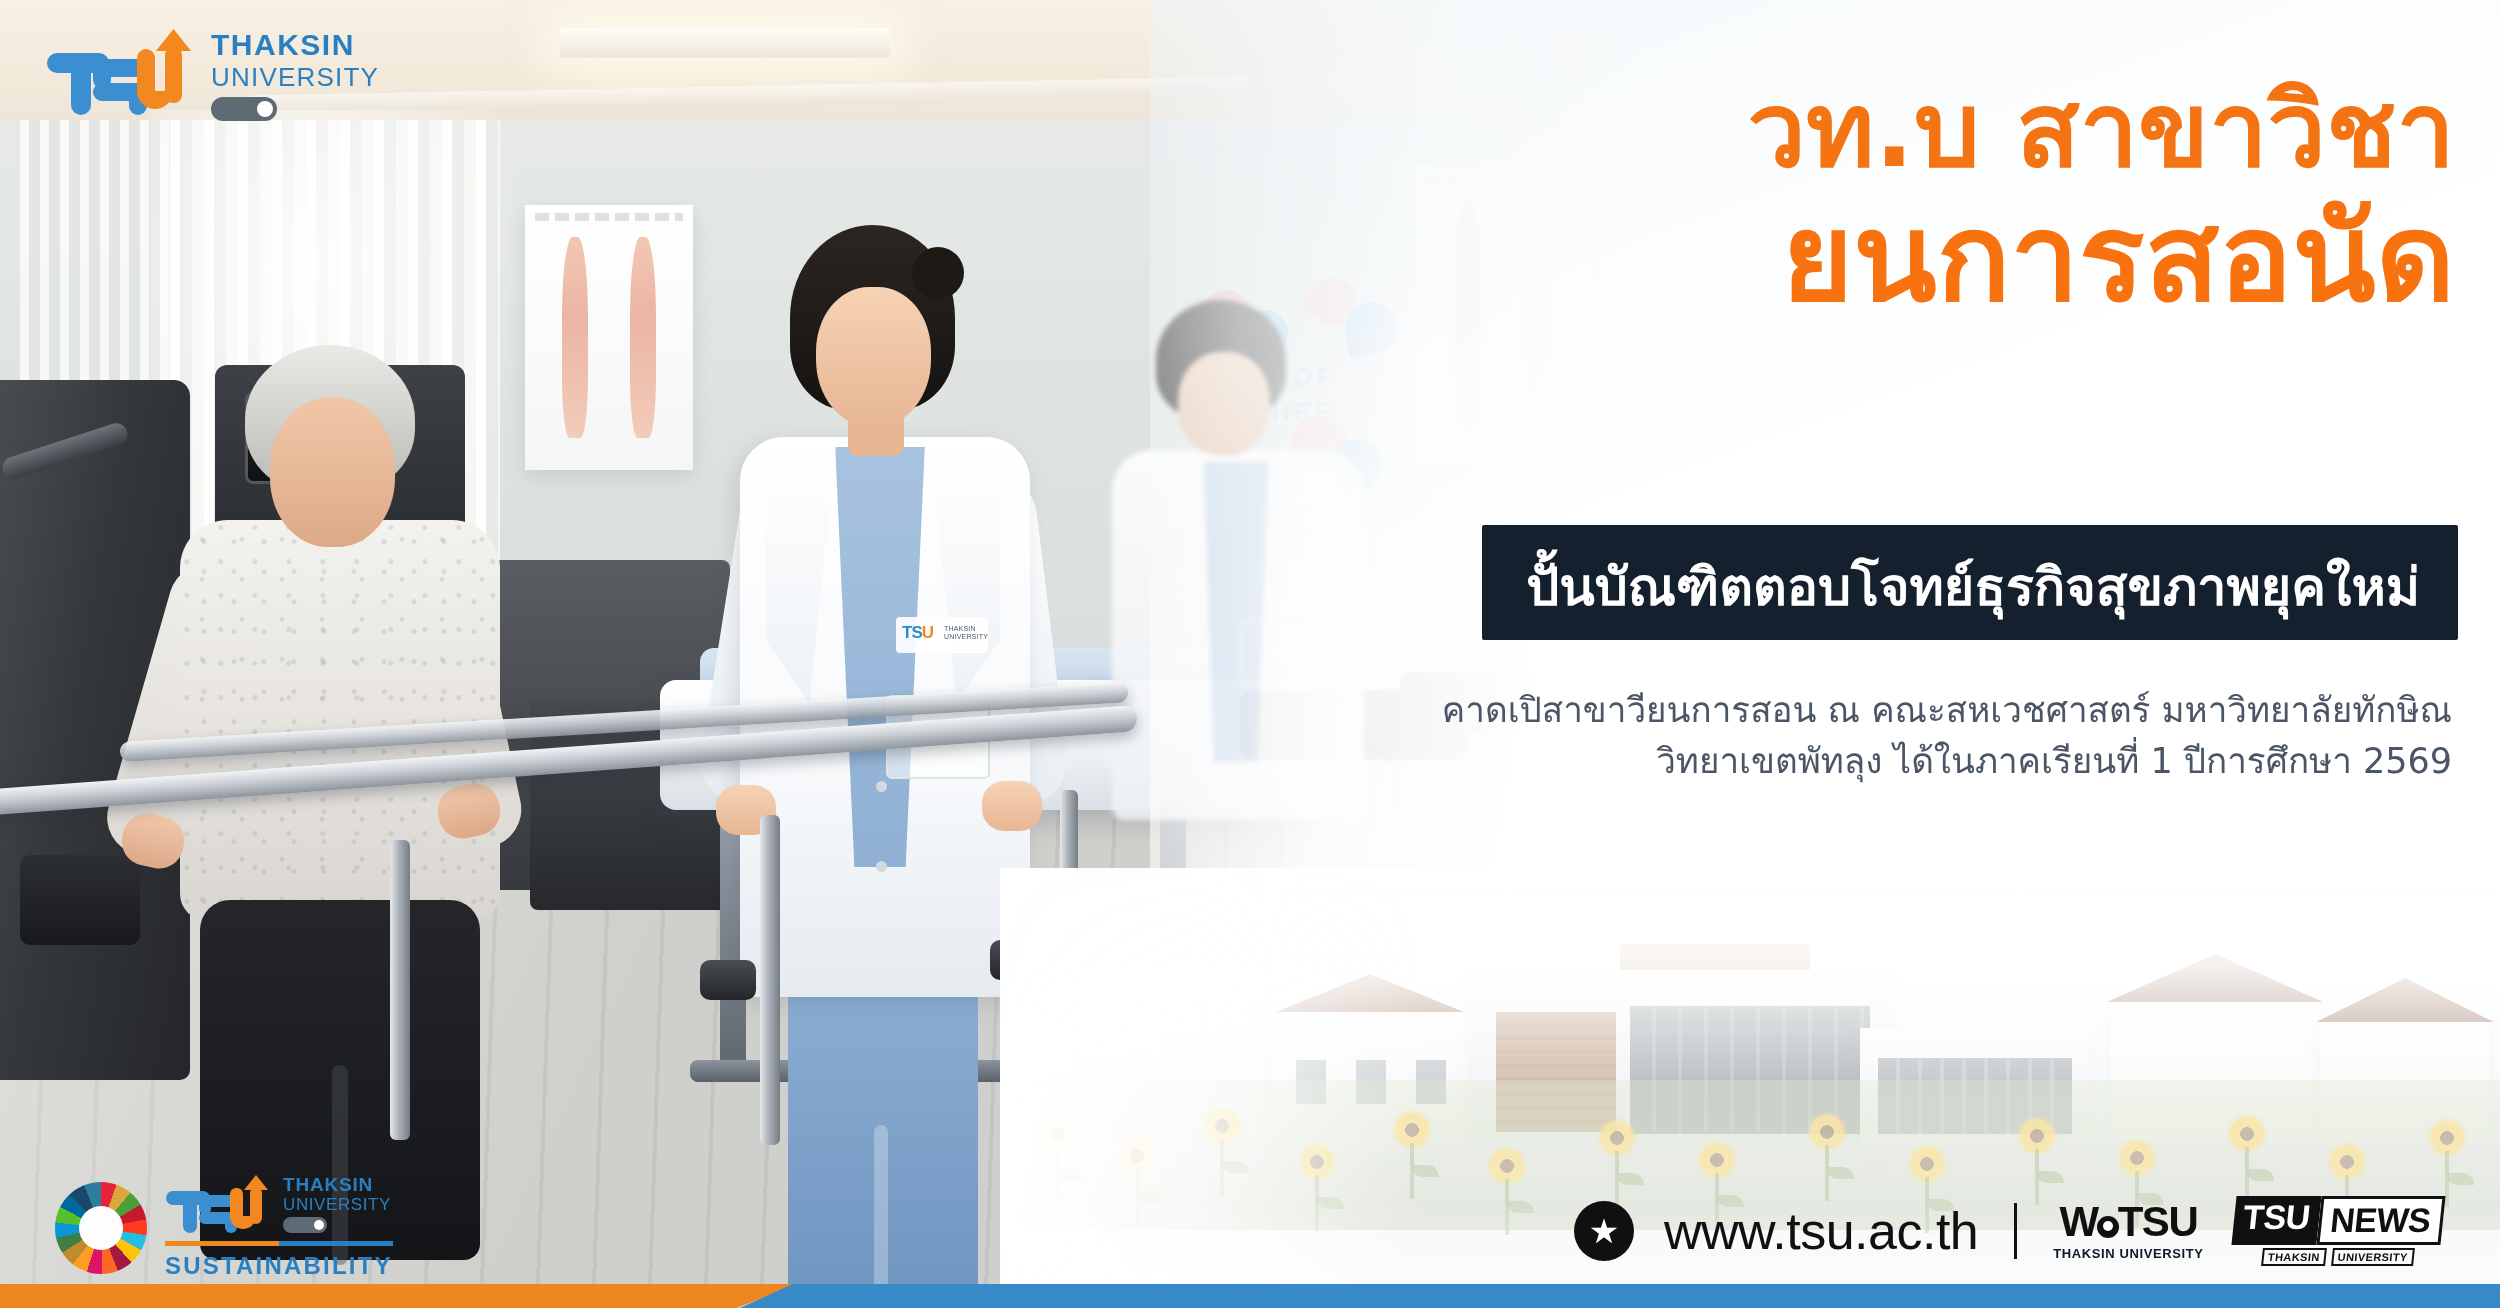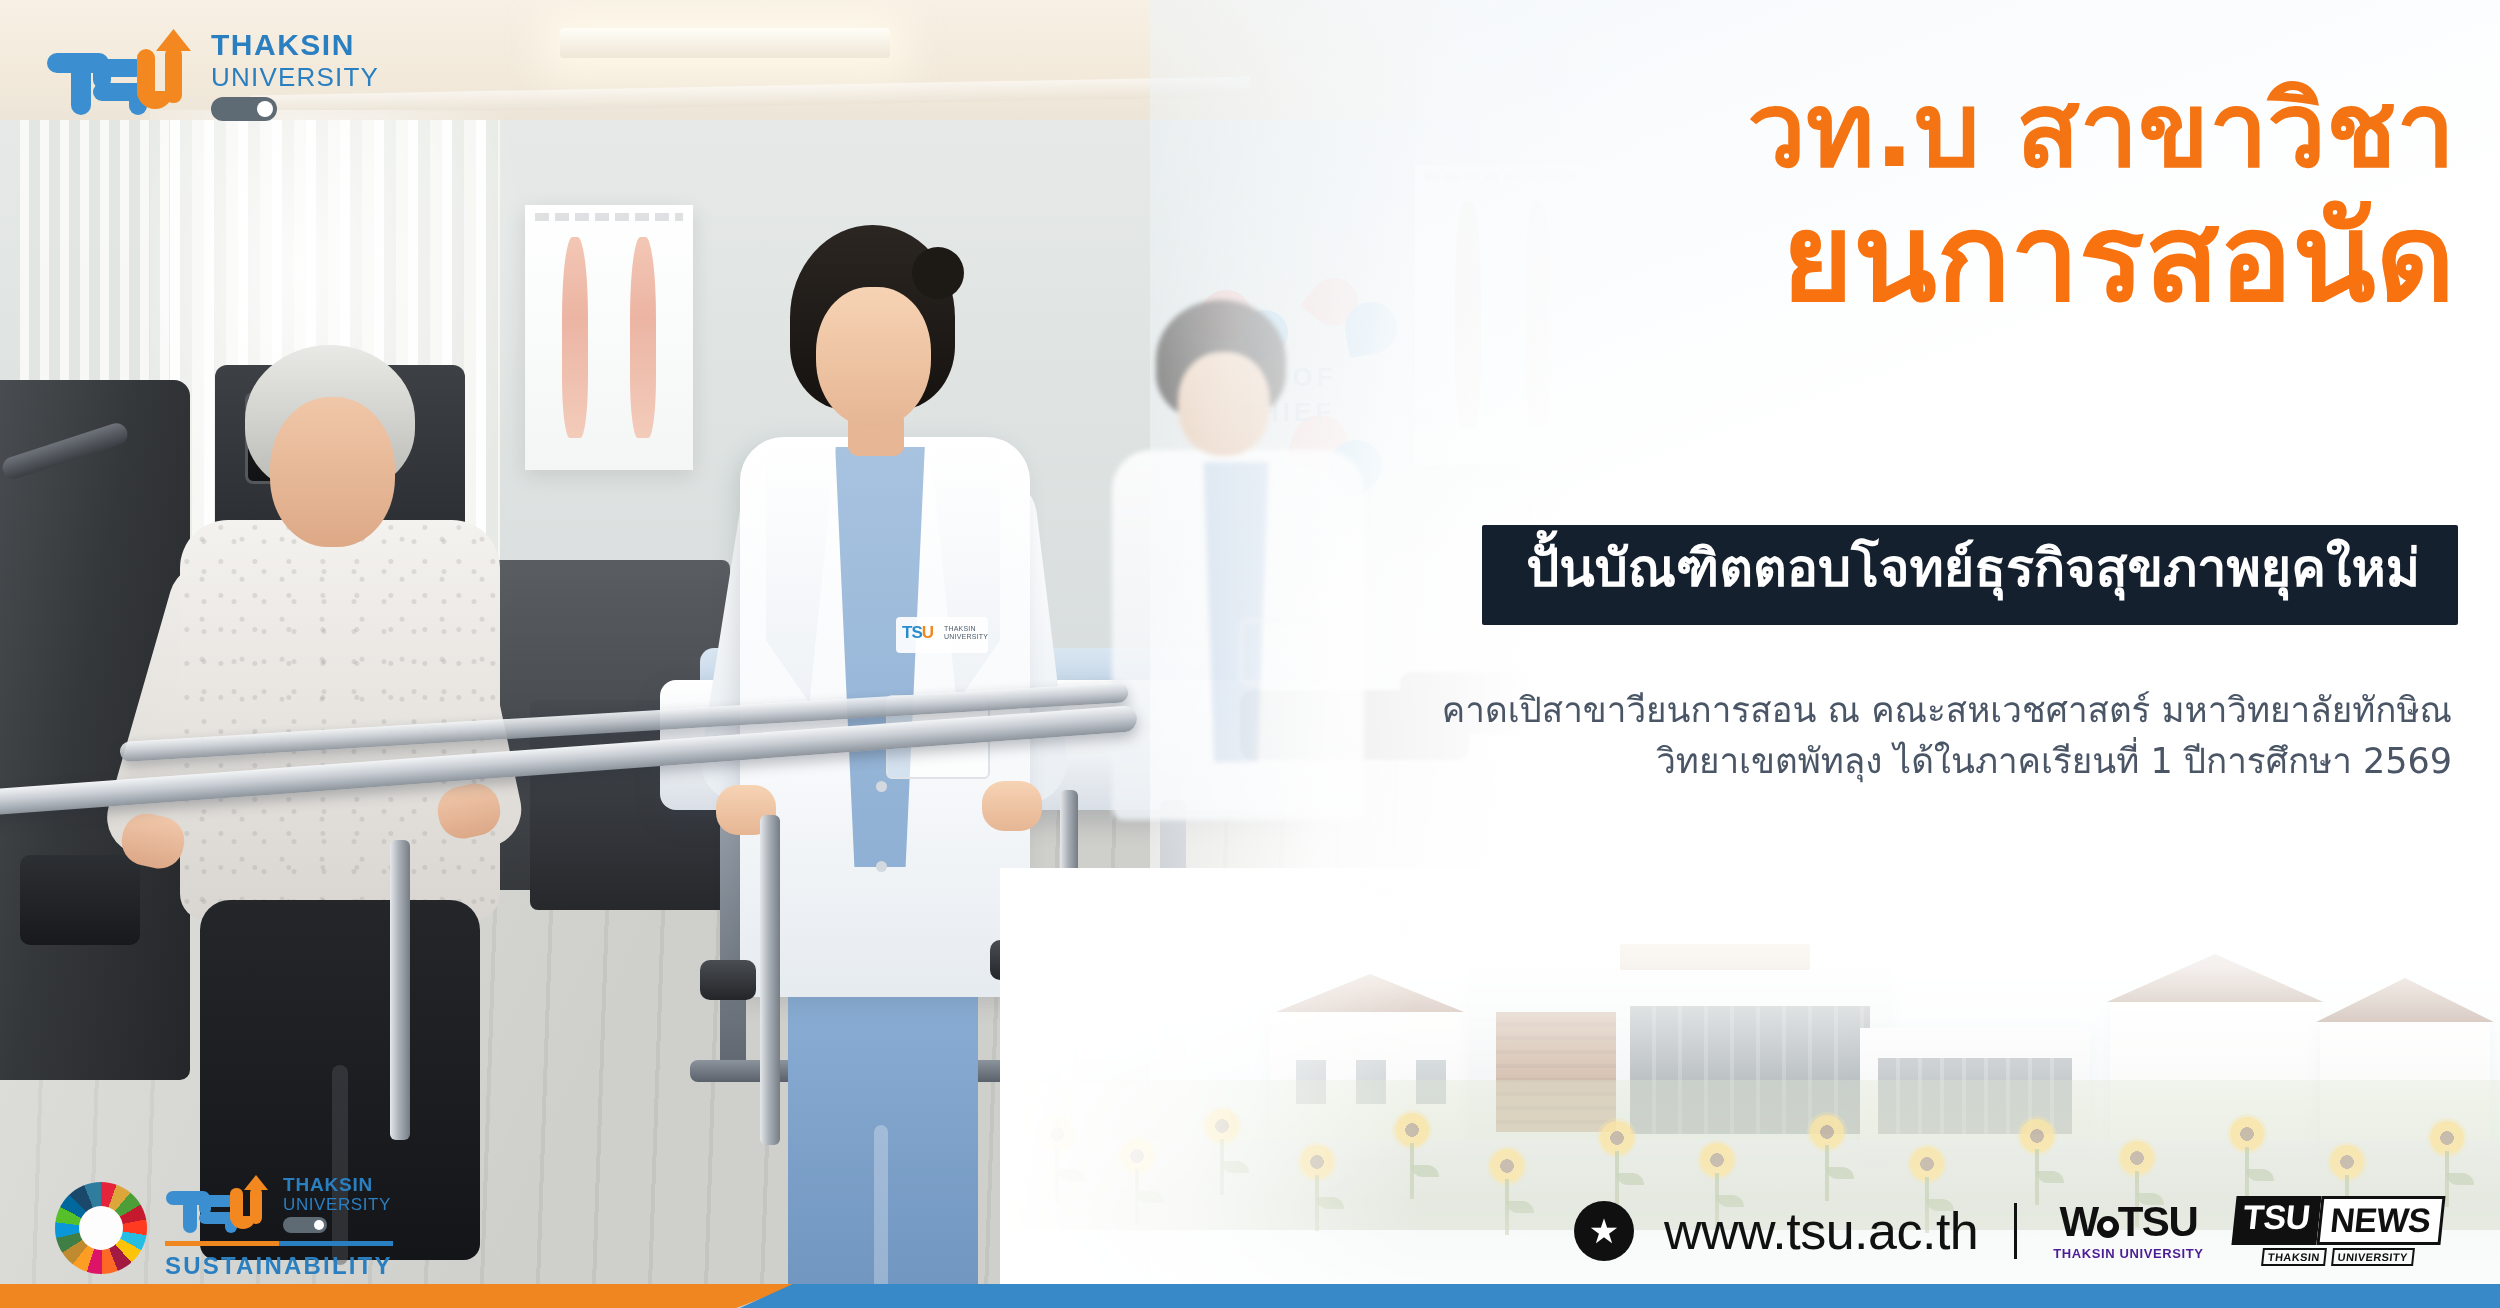--- a/index.html
+++ b/index.html
@@ -550,26 +550,27 @@
     margin-top: 8px;
     white-space: nowrap;
   }
   .sub-badge {
     position: absolute; right: 42px; top: 525px;
     background: #15202e;
     padding: 22px 38px 26px 44px;
     border-radius: 2px;
   }
   .sub-badge-text {
-    font-family: Liberation Mono, monospace;
+    font-family: Liberation Serif, serif;
     font-weight: 700;
     font-size: 52px;
     line-height: 1;
     color: #ffffff;
     white-space: nowrap;
+    margin-top: 15px;
   }
   .note {
     position: absolute; right: 48px; top: 685px;
     text-align: right;
     font-family: "DejaVu Sans", "Liberation Sans", sans-serif;
     font-size: 35px;
     line-height: 1.45;
     color: #4a5566;
     font-weight: 400;
   }
@@ -674,21 +675,21 @@
   }
   .wetsu .dot {
     display: inline-block; width: 22px; height: 22px; border-radius: 50%;
     background: #101010; position: relative; top: 2px; margin: 0 -1px;
   }
   .wetsu .dot::after {
     content:""; position:absolute; left:6px; top:5px; width:10px; height:10px;
     border-radius:50%; background:#fff;
   }
   .mini-sub {
-    font-size: 13px; font-weight: 700; color: #4c1d95; letter-spacing: .6px; margin-top: 3px;
+    font-size: 13px; font-weight: 700; color: #0f172a; letter-spacing: .6px; margin-top: 3px;
   }
   .tsunews { display: flex; align-items: stretch; transform: skewX(-6deg); }
   .tsunews .a {
     background: #101010; color: #fff; font-size: 34px; font-weight: 800;
     padding: 2px 9px; letter-spacing: -.5px;
   }
   .tsunews .b {
     background: #fff; color: #101010; font-size: 34px; font-weight: 800;
     padding: 2px 9px; border: 3px solid #101010; letter-spacing: -.5px;
   }

